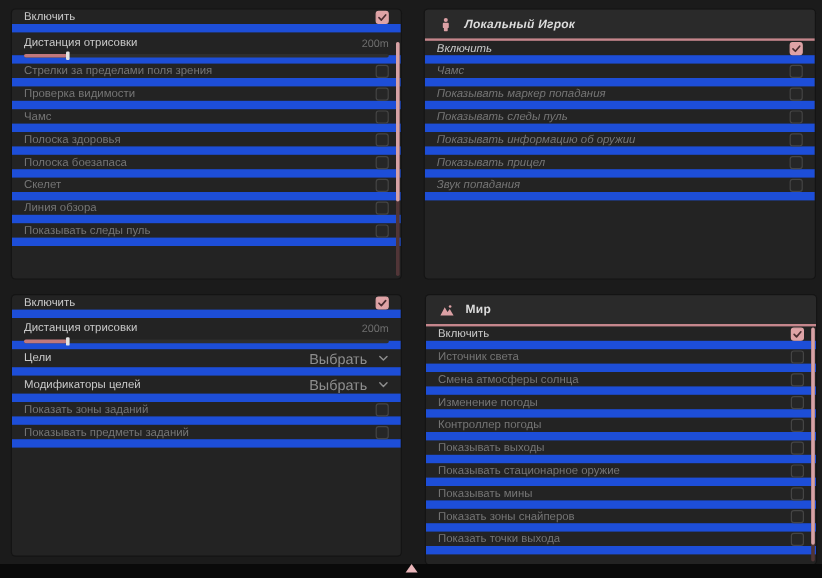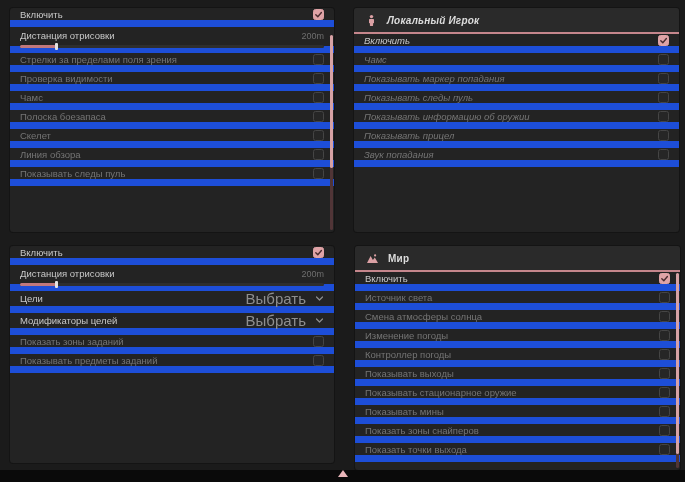--- a/index.html
+++ b/index.html
@@ -40,21 +40,21 @@
   .checkbox svg{width:9px;height:9px;display:block;}
   .slider-row{height:26px;display:block;padding-top:3px;}
   .row-top{display:flex;align-items:center;justify-content:space-between;}
   .row-value{font-size:9px;color:#6e6e6e;}
   .slider{position:relative;height:5px;margin-top:3px;width:100%;}
   .slider .track{position:absolute;left:0;top:1px;width:100%;height:3px;background:#2e2e2e;border-radius:2px;}
   .slider .fill{position:absolute;left:0;top:1px;height:3px;background:#c1787c;border-radius:2px;}
   .slider .thumb{position:absolute;top:-1px;width:3px;height:7px;background:#e3e3e3;border-radius:1px;}
   .select-row{height:22px;}
   .select{display:flex;align-items:center;gap:9px;cursor:default;}
-  .select-value{font-size:15px;color:#8e8e8e;margin-left:32px;}
+  .select-value{font-size:12px;color:#8e8e8e;margin-left:32px;}
   .select .chev{display:inline-flex;}
   .select .chev svg{width:9px;height:9px;display:block;}
   .scrollbar{
     position:absolute;top:27px;right:1px;width:3px;bottom:2px;
     background:#513537;border-radius:2px;
   }
   .scroll-thumb{position:absolute;top:0;left:0;width:3px;background:#d7a2a5;border-radius:2px;}
   #bottom-bar{position:absolute;left:0;top:470px;width:685px;height:12px;background:#0a0a0a;}
   #cursor{
     position:absolute;left:338px;top:470px;width:0;height:0;
@@ -93,20 +93,24 @@
           <div class="row dim">
             <span class="row-label">Стрелки за пределами поля зрения</span>
             <span class="checkbox"></span>
           </div>
           <div class="row dim">
             <span class="row-label">Проверка видимости</span>
             <span class="checkbox"></span>
           </div>
           <div class="row dim">
             <span class="row-label">Чамс</span>
+            <span class="checkbox"></span>
+          </div>
+          <div class="row dim">
+            <span class="row-label">Полоска здоровья</span>
             <span class="checkbox"></span>
           </div>
           <div class="row dim">
             <span class="row-label">Полоска боезапаса</span>
             <span class="checkbox"></span>
           </div>
           <div class="row dim">
             <span class="row-label">Скелет</span>
             <span class="checkbox"></span>
           </div>

